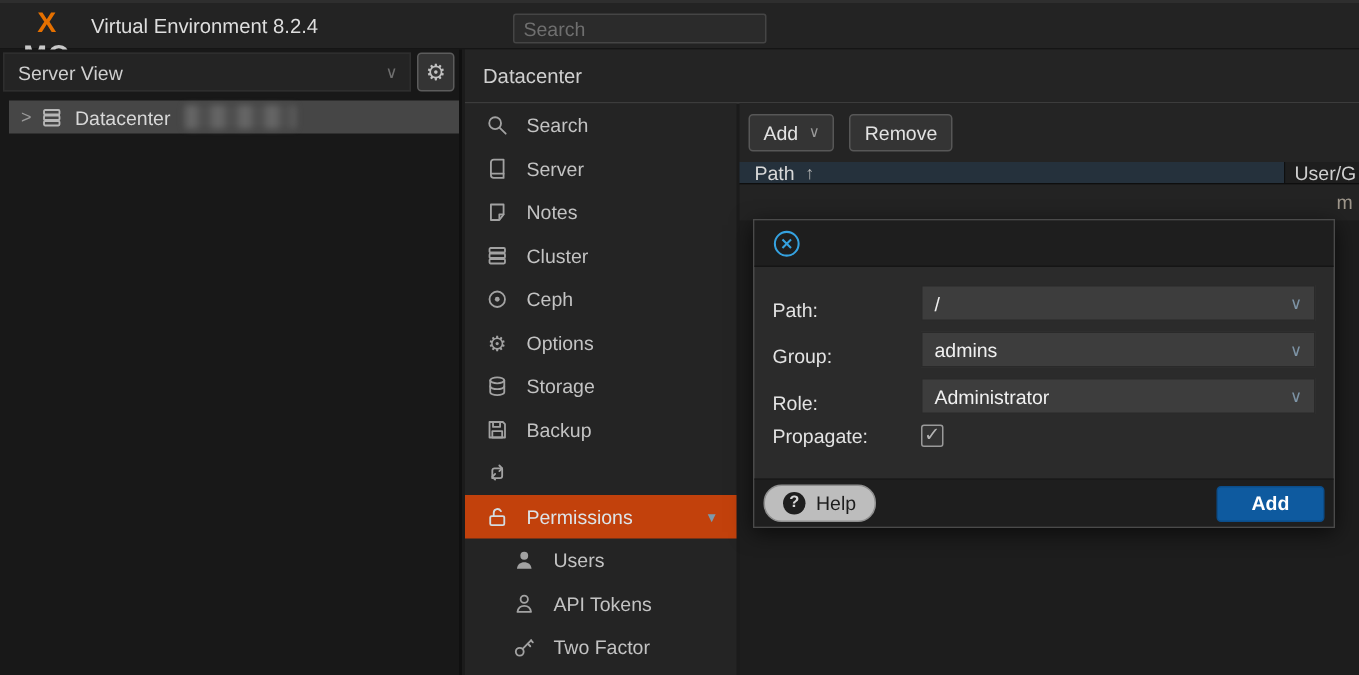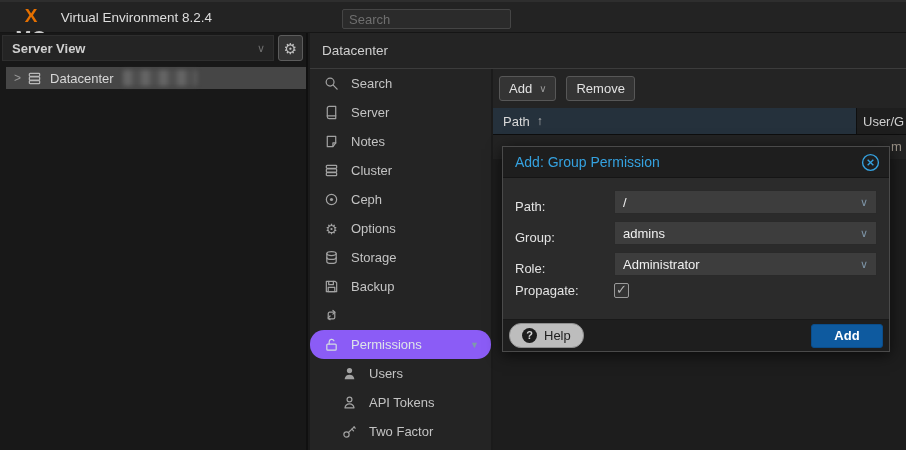--- a/index.html
+++ b/index.html
@@ -24,21 +24,21 @@
     background:#2b2b2b; border:1px solid #454545; border-radius:2px;
     color:#8a8a8a; font-size:13px; padding:0 6px; outline:none; }
   #global-search::placeholder { color:#6f6f6f; }
 
   
   #left-sidebar { position:absolute; left:0; top:33px; width:308px; height:417px;
     background:#181818; border-right:2px solid #101010; }
   #view-bar { height:30px; display:flex; align-items:center; padding:2px 2px 2px 0; }
   #view-select { flex:1; height:26px; display:flex; align-items:center; background:#242424;
     border:1px solid #2e2e2e; margin-left:2px; }
-  #view-select .lbl { font-weight:bold; color:#cfcfcf; padding-left:9px; flex:1; }
+  #view-select .lbl { font-weight:normal; color:#cfcfcf; padding-left:9px; flex:1; }
   .chev { color:#6f6f6f; font-size:11px; padding:0 8px; }
   .chev::after { content:"∨"; }
   #view-gear-btn { width:25px; height:26px; margin-left:4px; margin-right:1px;
     background:#343434; border:1px solid #5c5c5c; border-radius:3px;
     display:flex; align-items:center; justify-content:center; }
   .gear-glyph { color:#c0c0c0; font-size:15px; line-height:1; }
   .gear-glyph::after { content:"⚙"; }
   #tree-row { margin:4px 0 0 6px; height:22px; background:#464646;
     display:flex; align-items:center; }
   .expander { color:#9a9a9a; font-size:12px; padding:0 6px 0 8px; }
@@ -55,37 +55,37 @@
     display:flex; align-items:center; }
   #content-title { padding-left:12px; font-size:13.5px; color:#cfcfcf; }
 
   
   #side-menu { position:absolute; left:310px; top:69px; width:181px; height:381px;
     background:#242424; }
   .menu-item { height:29px; display:flex; align-items:center; padding-left:14px;
     color:#c3c3c3; cursor:default; }
   .menu-item .mi { width:15px; height:15px; margin-right:12px; color:#a2a2a2; flex:none; }
   .menu-item.child { padding-left:32px; }
-  .menu-item.selected { background:#8b5cf6; color:#dde4e9;border-radius:14px; }
+  .menu-item.selected { background:#c2410c; color:#dde4e9; }
   .menu-item.selected .mi { color:#d3dbe1; }
   .menu-item .mlabel { flex:1; }
   .caret-down { font-size:9px; color:#7e99ac; padding-right:12px; }
   .caret-down::after { content:"▼"; }
   svg.mi { fill:none; stroke:currentColor; stroke-width:1.3; stroke-linecap:round; stroke-linejoin:round; }
   .glyph-i { width:15px; margin-right:12px; font-size:14px; text-align:center; color:#a2a2a2; }
 
   
   #main-panel { position:absolute; left:493px; top:69px; width:413px; height:381px;
     background:#1d1d1d; }
   #toolbar { height:39px; background:#242424; display:flex; align-items:center; padding-left:6px; }
   .tb-btn { height:25px; background:#343434; border:1px solid #575757; border-radius:3px;
     color:#e2e2e2; display:flex; align-items:center; padding:0 9px; font-size:13px; }
   .tb-btn .chev { padding:0 0 0 7px; font-size:10px; color:#9a9a9a; }
   #remove-btn { margin-left:10px; }
-  #grid-header { height:27px; display:flex; border-bottom:1px solid #0e0e0e; }
+  #grid-header { height:15px; display:flex; border-bottom:1px solid #0e0e0e; }
   #col-path { width:364px; background:#25313c; display:flex; align-items:center;
     padding-left:10px; color:#d9d9d9; border-right:1px solid #0f0f0f; }
   .sort-asc { margin-left:7px; color:#b9b9b9; font-size:12px; }
   .sort-asc::after { content:"↑"; }
   #col-user { flex:1; background:#1e1e1e; display:flex; align-items:center;
     padding-left:6px; color:#cfcfcf; overflow:hidden; white-space:nowrap; }
   #grid-row-partial { position:relative; height:24px; background:#232323; }
   #grid-row-partial span { position:absolute; left:398px; top:4px; color:#9e968b; }
 
   
@@ -278,21 +278,20 @@
       <span>User/G</span>
     </div>
   </div>
   <div id="grid-row-partial">
     <span>m</span>
   </div>
 </div>
 
 <div id="dialog">
   <div id="dialog-title-bar">
-    <span id="dialog-title">Add: Group Permission</span>
     <span id="dialog-close">
       <svg width="19" height="19" viewBox="0 0 18 18" fill="none" stroke="#35a2e0" stroke-width="1.3">
         <circle cx="9" cy="9" r="7.5"></circle>
           <path d="M6.3 6.3l5.4 5.4M11.7 6.3l-5.4 5.4"></path>
       </svg>
     </span>
   </div>
   <div id="dialog-body">
     <div class="form-row">
       <span class="form-label">Path:</span>

